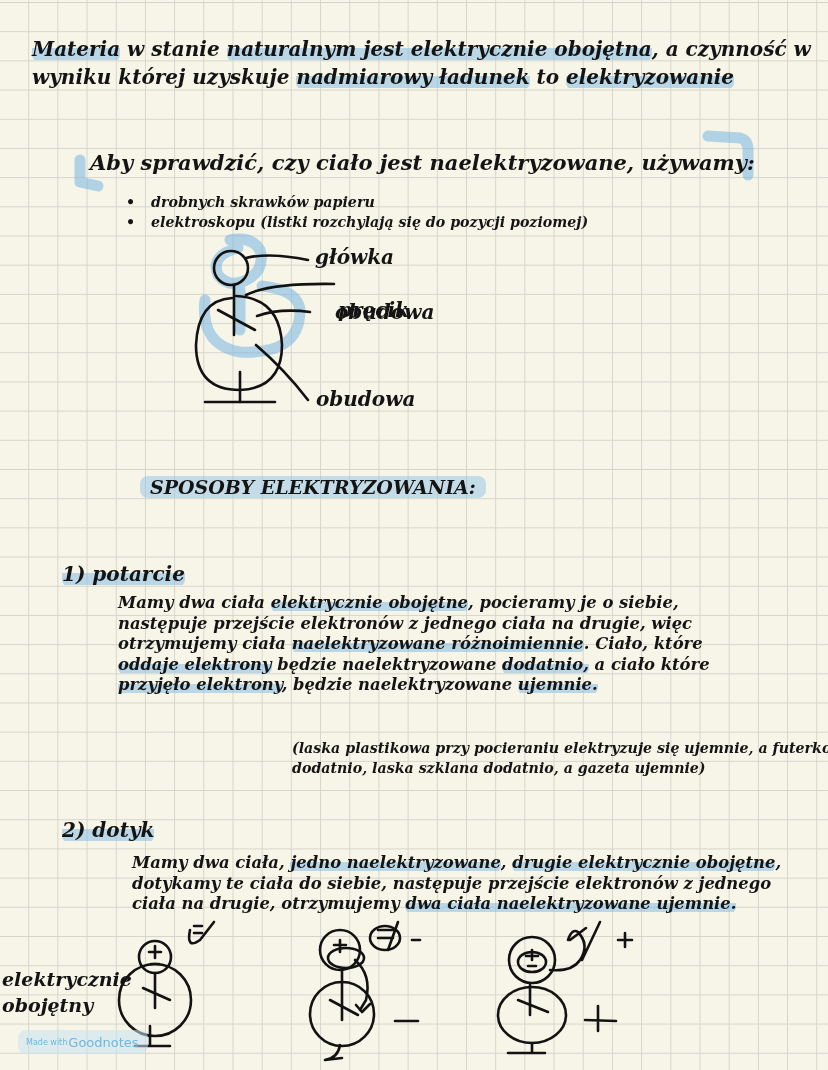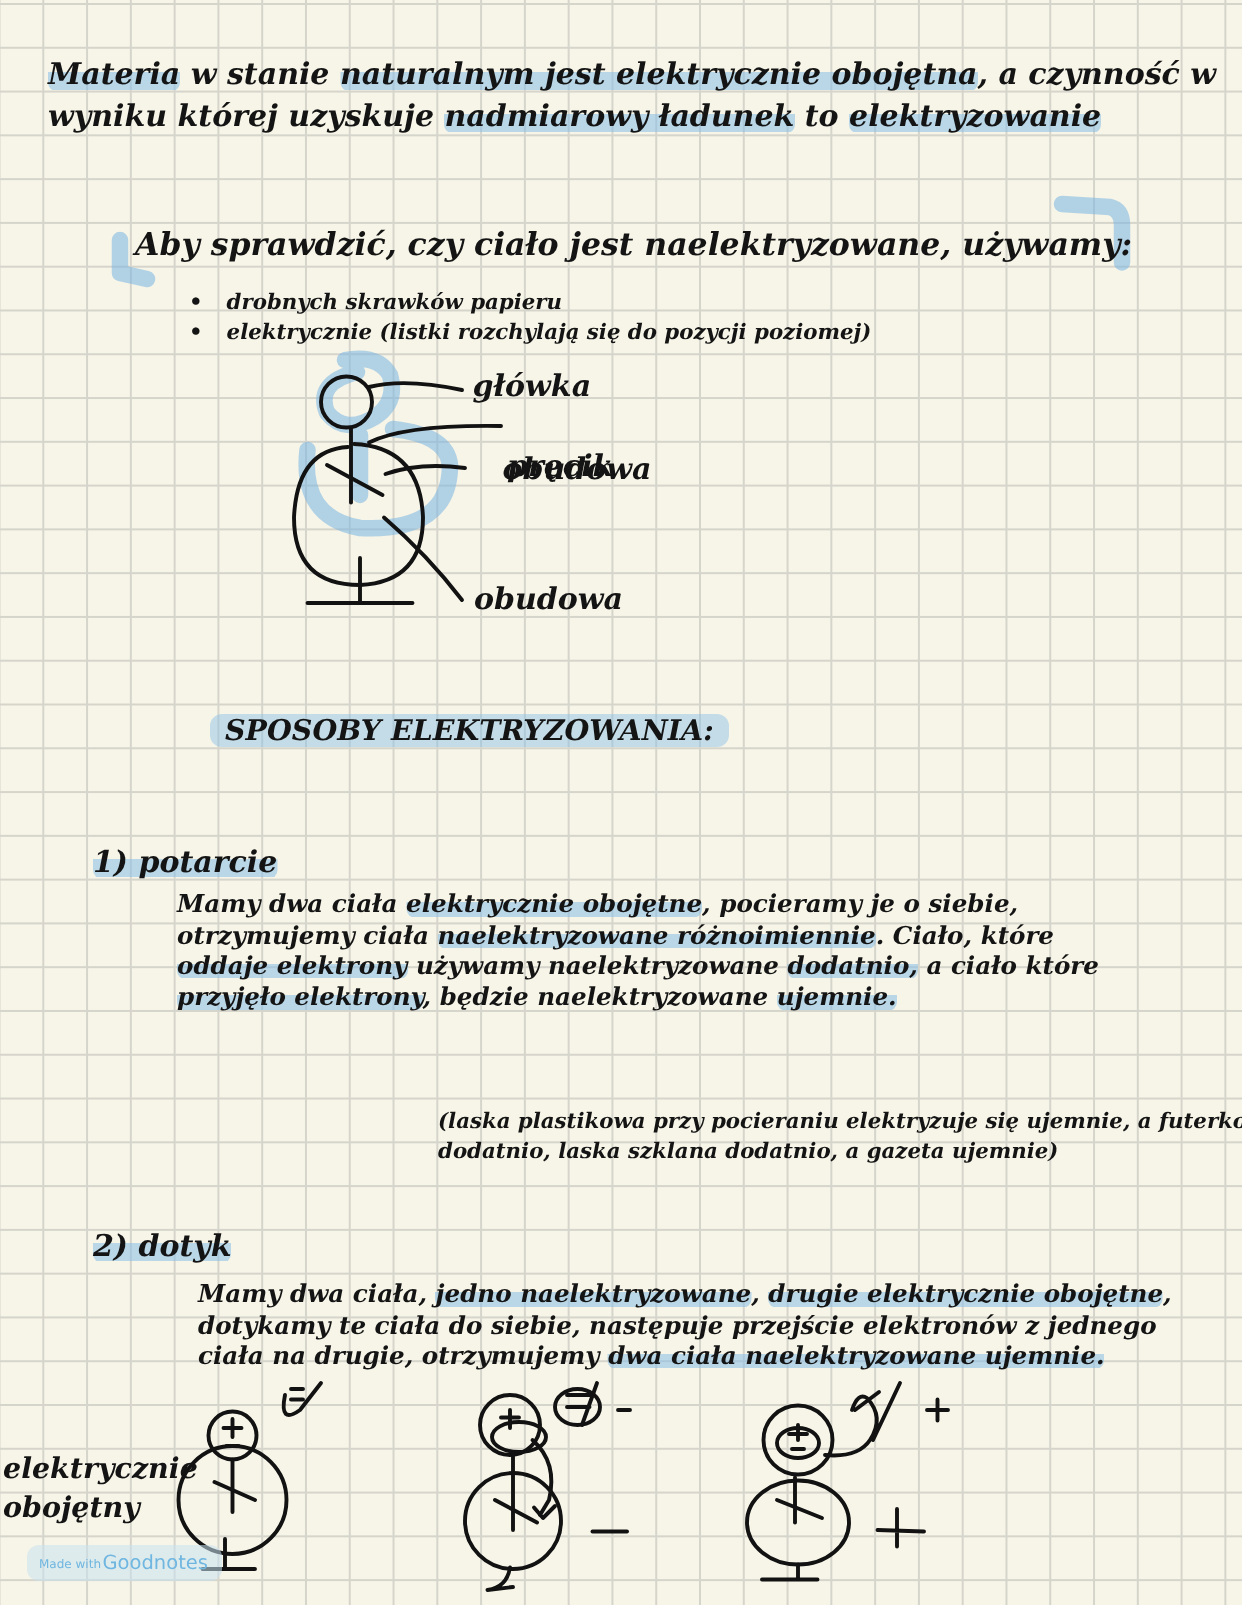--- a/index.html
+++ b/index.html
@@ -47,21 +47,21 @@
 </div>
 
 <svg class="draw" style="left:0; top:0;" width="828" height="260">
   <path class="blue" d="M708,136 L740,138 Q748,140 748,150 L748,175"></path>
   <path class="blue" d="M80,160 L80,182 L98,186"></path>
 </svg>
 
 <div class="abs txt h2" style="left:90px; top:150px;">Aby sprawdzić, czy ciało jest naelektryzowane, używamy:</div>
 <div class="abs" style="left:88px; top:192px;padding-left:38px;">
   <div class="txt bul"><span style="font-style:normal; margin-right:16px;">•</span><span>drobnych skrawków papieru</span></div>
-  <div class="txt bul"><span style="font-style:normal; margin-right:16px;">•</span><span>elektrycznie (listki rozchylają się do pozycji poziomej)</span></div>
+  <div class="txt bul"><span style="font-style:normal; margin-right:16px;">•</span><span>elektroskopu (listki rozchylają się do pozycji poziomej)</span></div>
 </div>
 
 <svg class="draw" style="left:0; top:0;" width="828" height="420">
   <path class="blue" d="M238,248 Q210,255 218,275 Q230,290 250,278 Q265,268 260,250 Q252,236 230,240 M240,290 L240,330 M205,300 Q200,345 240,352 Q300,355 300,310 Q298,290 262,286"></path>
   <circle class="ink" cx="231" cy="268" r="17"></circle>
   <path class="ink" d="M234,285 L234,335"></path>
   <path class="ink" d="M218,310 L255,330"></path>
   <path class="ink" d="M232,298 Q198,300 196,345 Q196,390 240,390 Q282,388 282,345 Q280,298 236,296"></path>
   <path class="ink" d="M240,372 L240,402"></path>
   <path class="ink" d="M205,402 L275,402"></path>
@@ -77,22 +77,23 @@
 
 <div class="abs txt" style="left:140px; top:476px; font-size:19px;">
   <span class="hl-full" style="padding:0 10px;">SPOSOBY ELEKTRYZOWANIA:</span>
 </div>
 
 <div class="abs txt" style="left:62px; top:562px; font-size:20px;">
   <span class="hl">1) potarcie</span>
 </div>
 <div class="abs txt body" style="left:118px; top:593px;">
   <div><span>Mamy dwa ciała </span><span class="hl">elektrycznie obojętne</span><span>, pocieramy je o siebie,</span></div>
+  <div><span>następuje przejście elektronów z jednego ciała na drugie, więc</span></div>
   <div><span>otrzymujemy ciała </span><span class="hl">naelektryzowane różnoimiennie</span><span>. Ciało, które</span></div>
-  <div><span class="hl">oddaje elektrony</span><span> używamy naelektryzowane </span><span class="hl">dodatnio,</span><span> a ciało które</span></div>
+  <div><span class="hl">oddaje elektrony</span><span> będzie naelektryzowane </span><span class="hl">dodatnio,</span><span> a ciało które</span></div>
   <div><span class="hl">przyjęło elektrony</span><span>, będzie naelektryzowane </span><span class="hl">ujemnie.</span></div>
 </div>
 <div class="abs txt note" style="left:292px; top:738px;">
   <div>(laska plastikowa przy pocieraniu elektryzuje się ujemnie, a futerko</div>
   <div>dodatnio, laska szklana dodatnio, a gazeta ujemnie)</div>
 </div>
 
 <div class="abs txt" style="left:62px; top:818px; font-size:20px;">
   <span class="hl">2) dotyk</span>
 </div>

